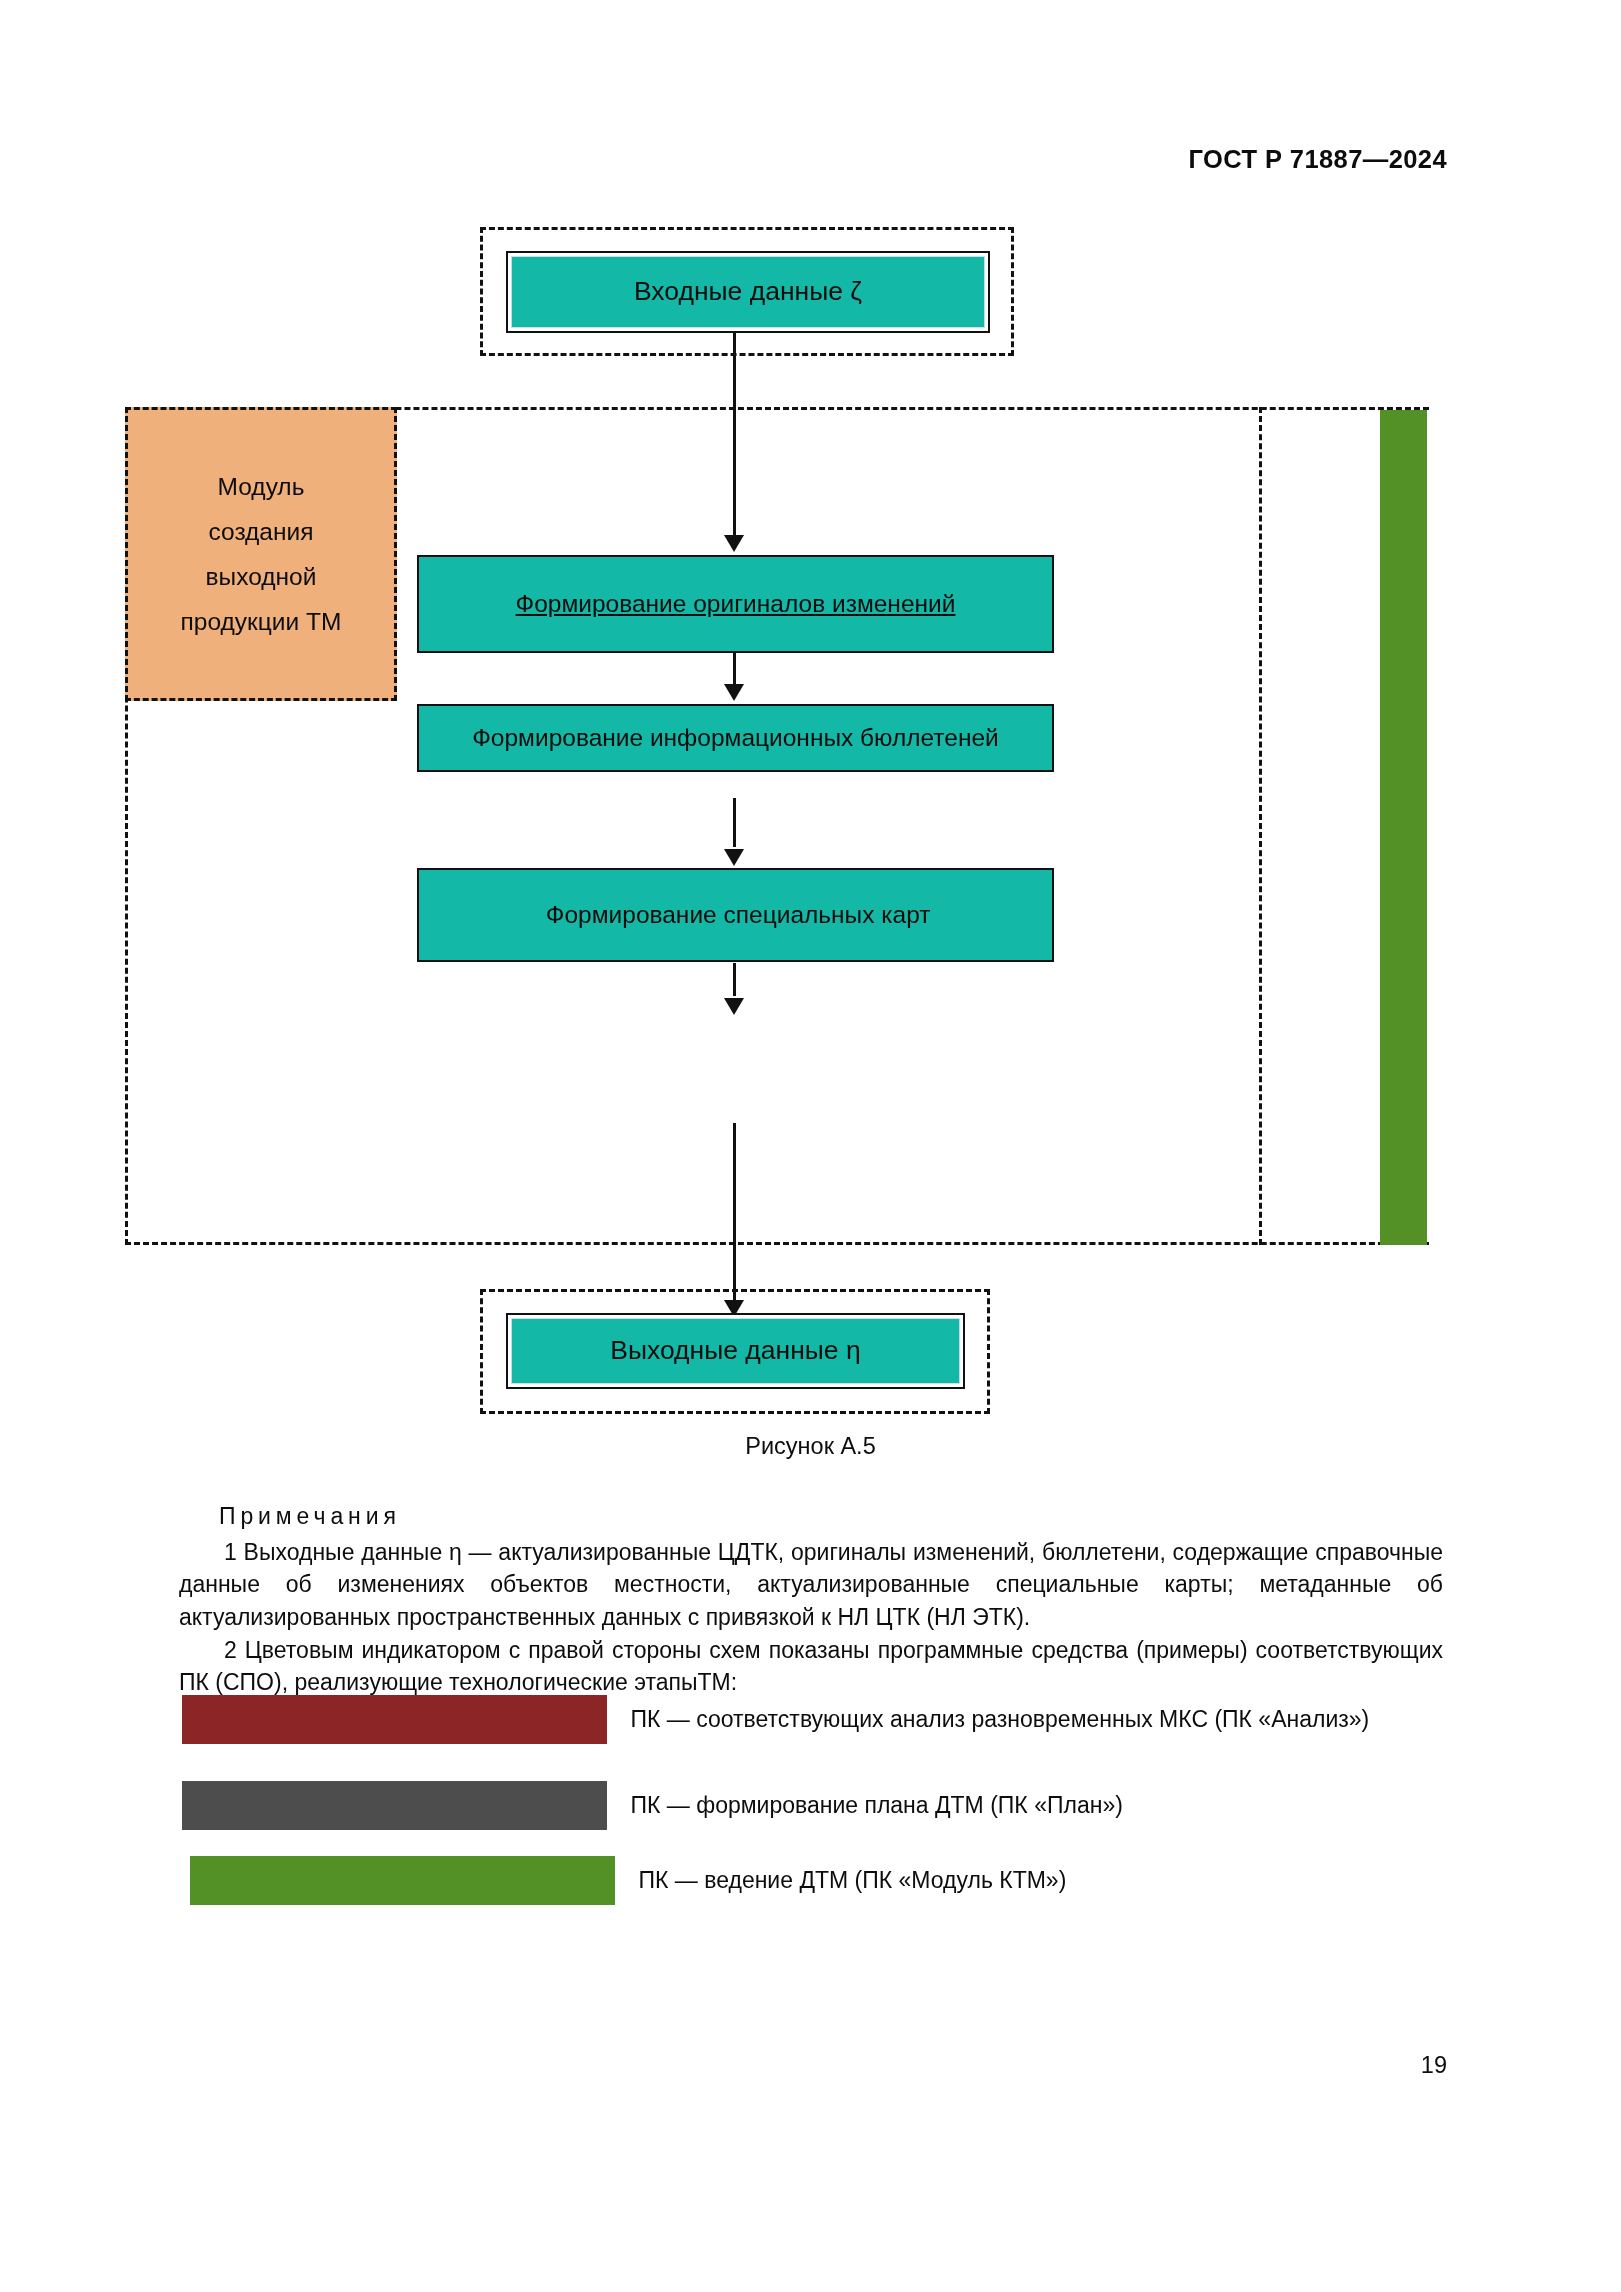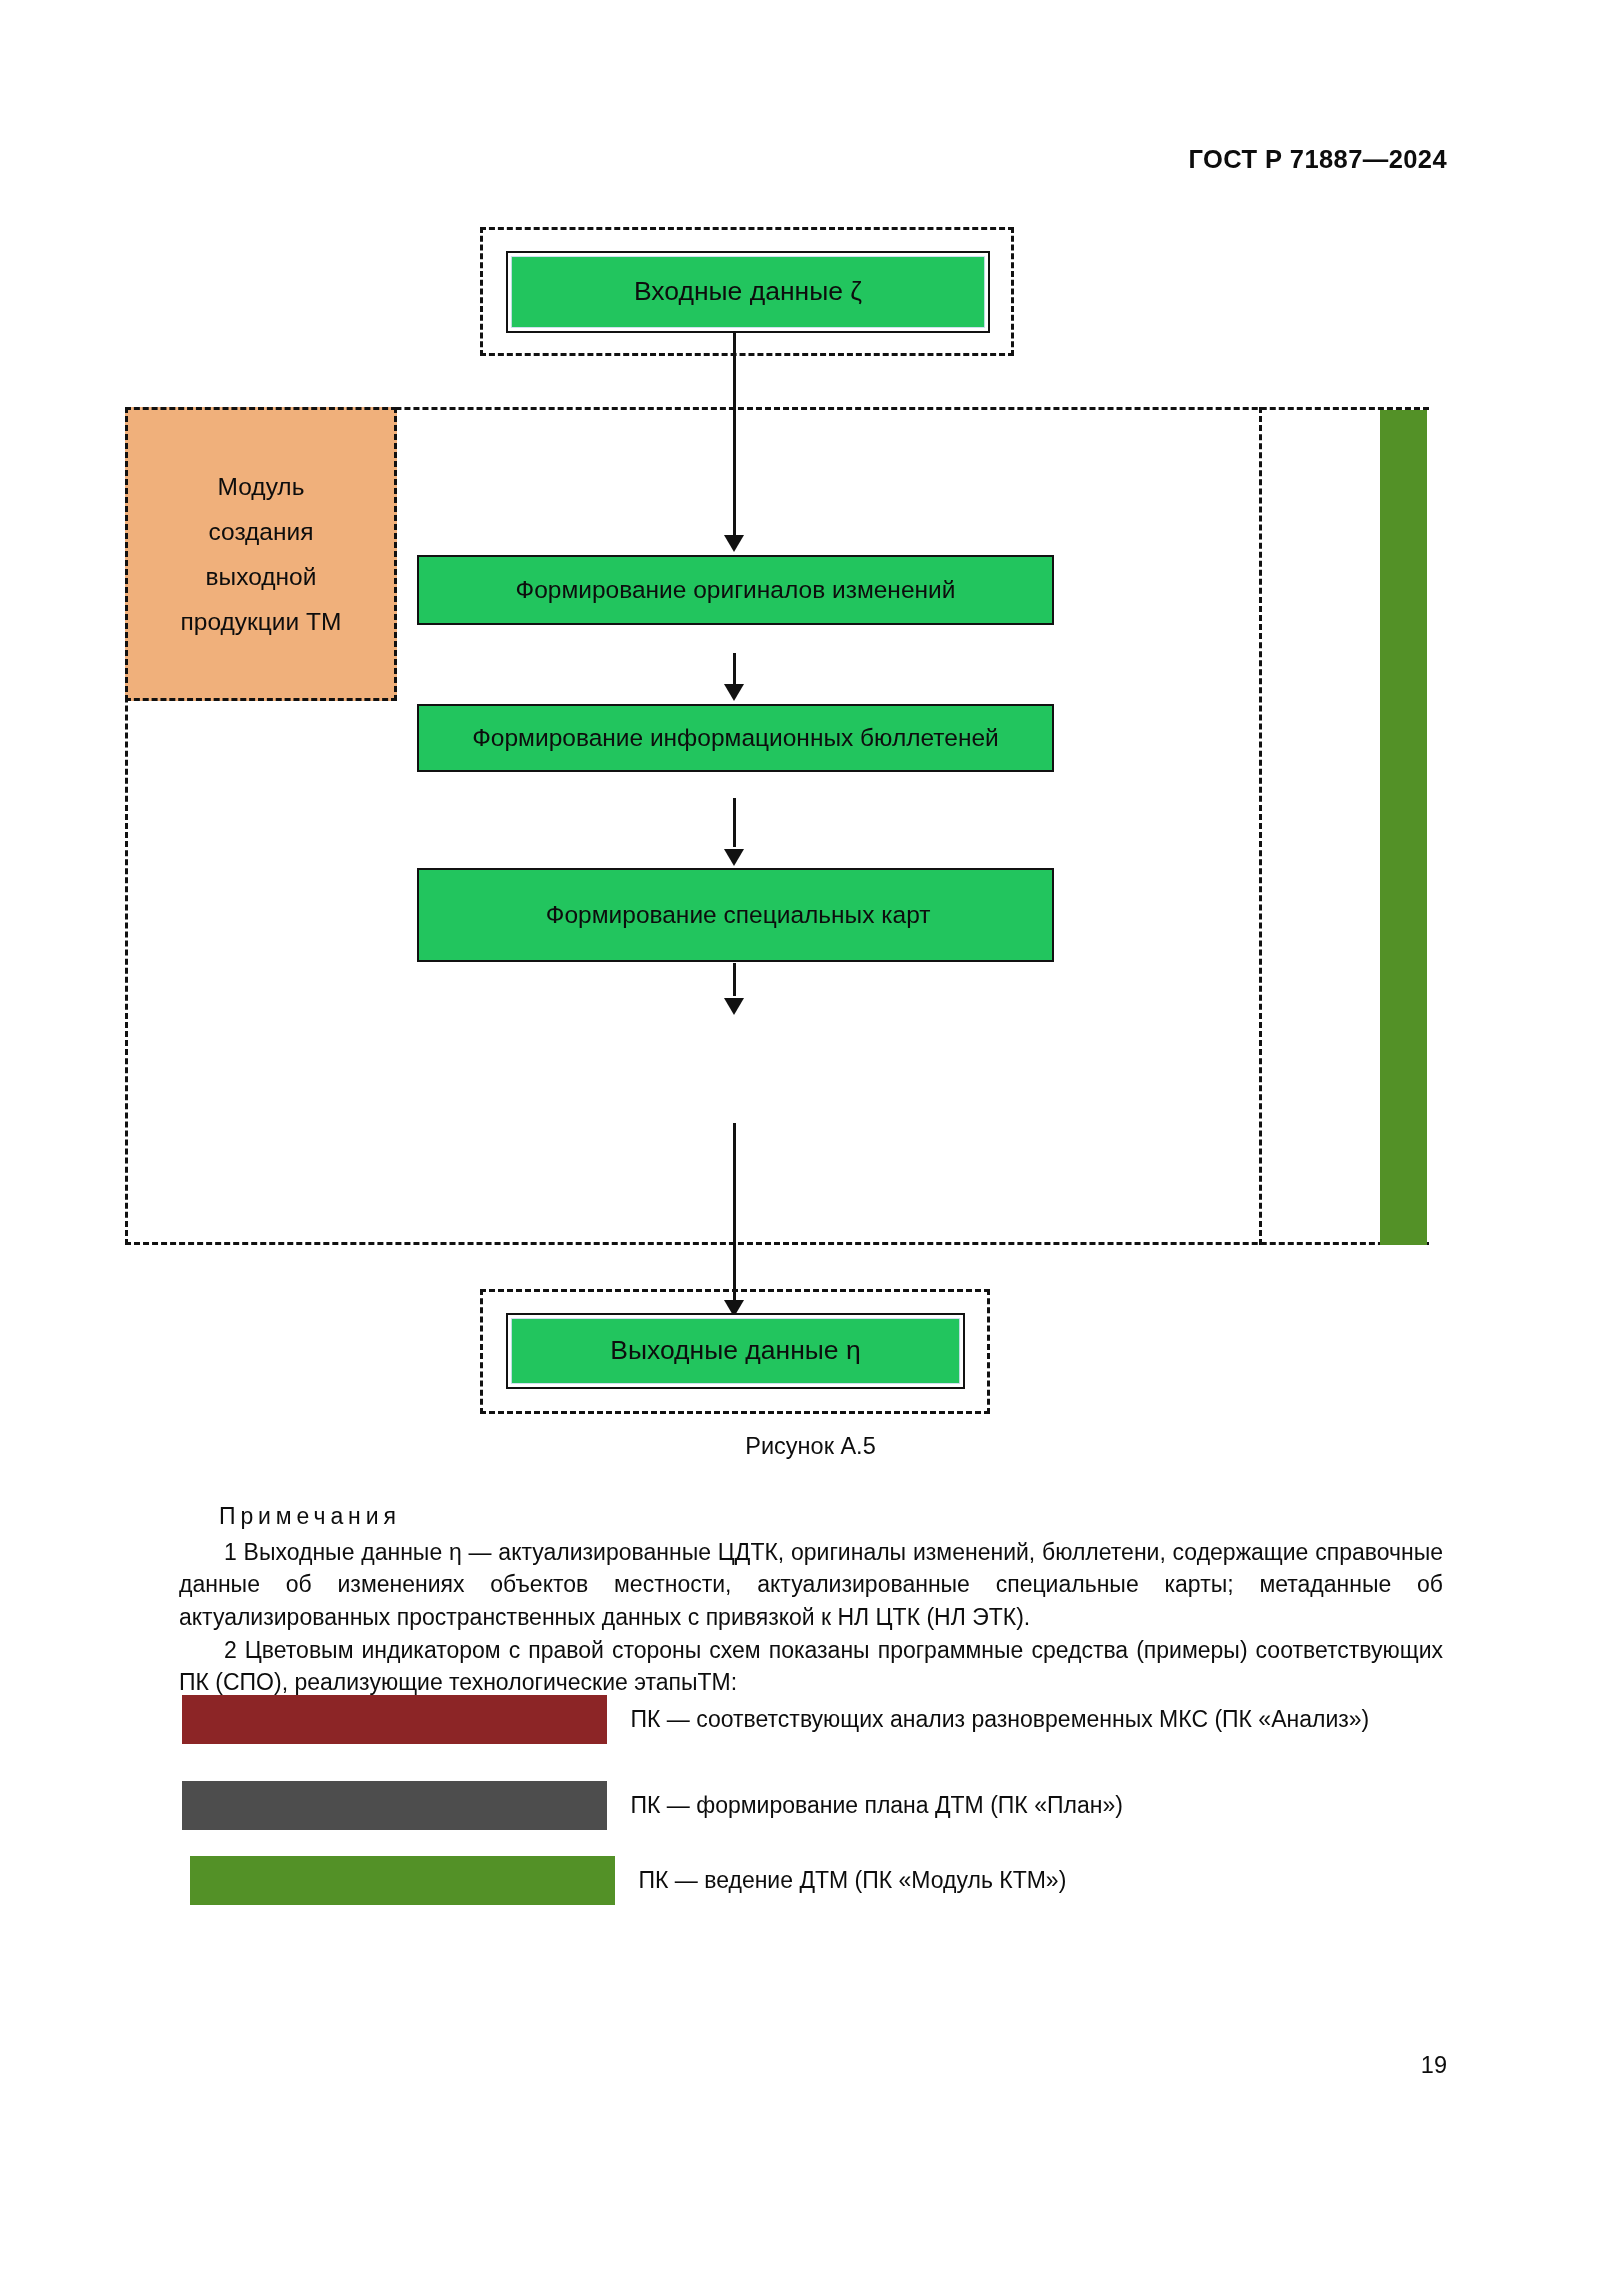--- a/index.html
+++ b/index.html
@@ -61,36 +61,36 @@
     left: 1259px; top: 407px;
     width: 0; height: 838px;
     border-left: 3.9px dashed #111111;
   }
 
   
   .node {
     position: absolute;
     box-sizing: border-box;
     border: 2.9px solid #111111;
-    background: #22c55e;
+    background: #14b8a6;
     display: flex;
     align-items: center;
     justify-content: center;
     text-align: center;
     font-size: 24.5px;
     line-height: 1.25;
     padding: 3.9px 13.7px;
   }
   .io-node {
     font-size: 26.5px;
     box-shadow: inset 0 0 0 2.9px #ffffff, inset 0 0 0 3.9px #cfe0ef;
   }
   .node-input    { left: 506px; top: 251px;  width: 484px; height: 82px; }
   .node-output   { left: 506px; top: 1313px; width: 459px; height: 76px; }
-  .node-p1 { left: 417px; top: 555px;  width: 637px; height: 70px; }
+  .node-p1 { left: 417px; top: 555px;  width: 637px; height: 98px; text-decoration: underline; }
   .node-p2 { left: 417px; top: 704px;  width: 637px; height: 68px; }
   .node-p3 { left: 417px; top: 868px;  width: 637px; height: 94px; padding-left: 19px; }
   .node-p4 { left: 417px; top: 1017px; width: 637px; height: 106px; }
 
   
   .module-text {
     position: absolute;
     left: 125px; top: 407px;
     width: 272px; height: 294px;
     display: flex;

